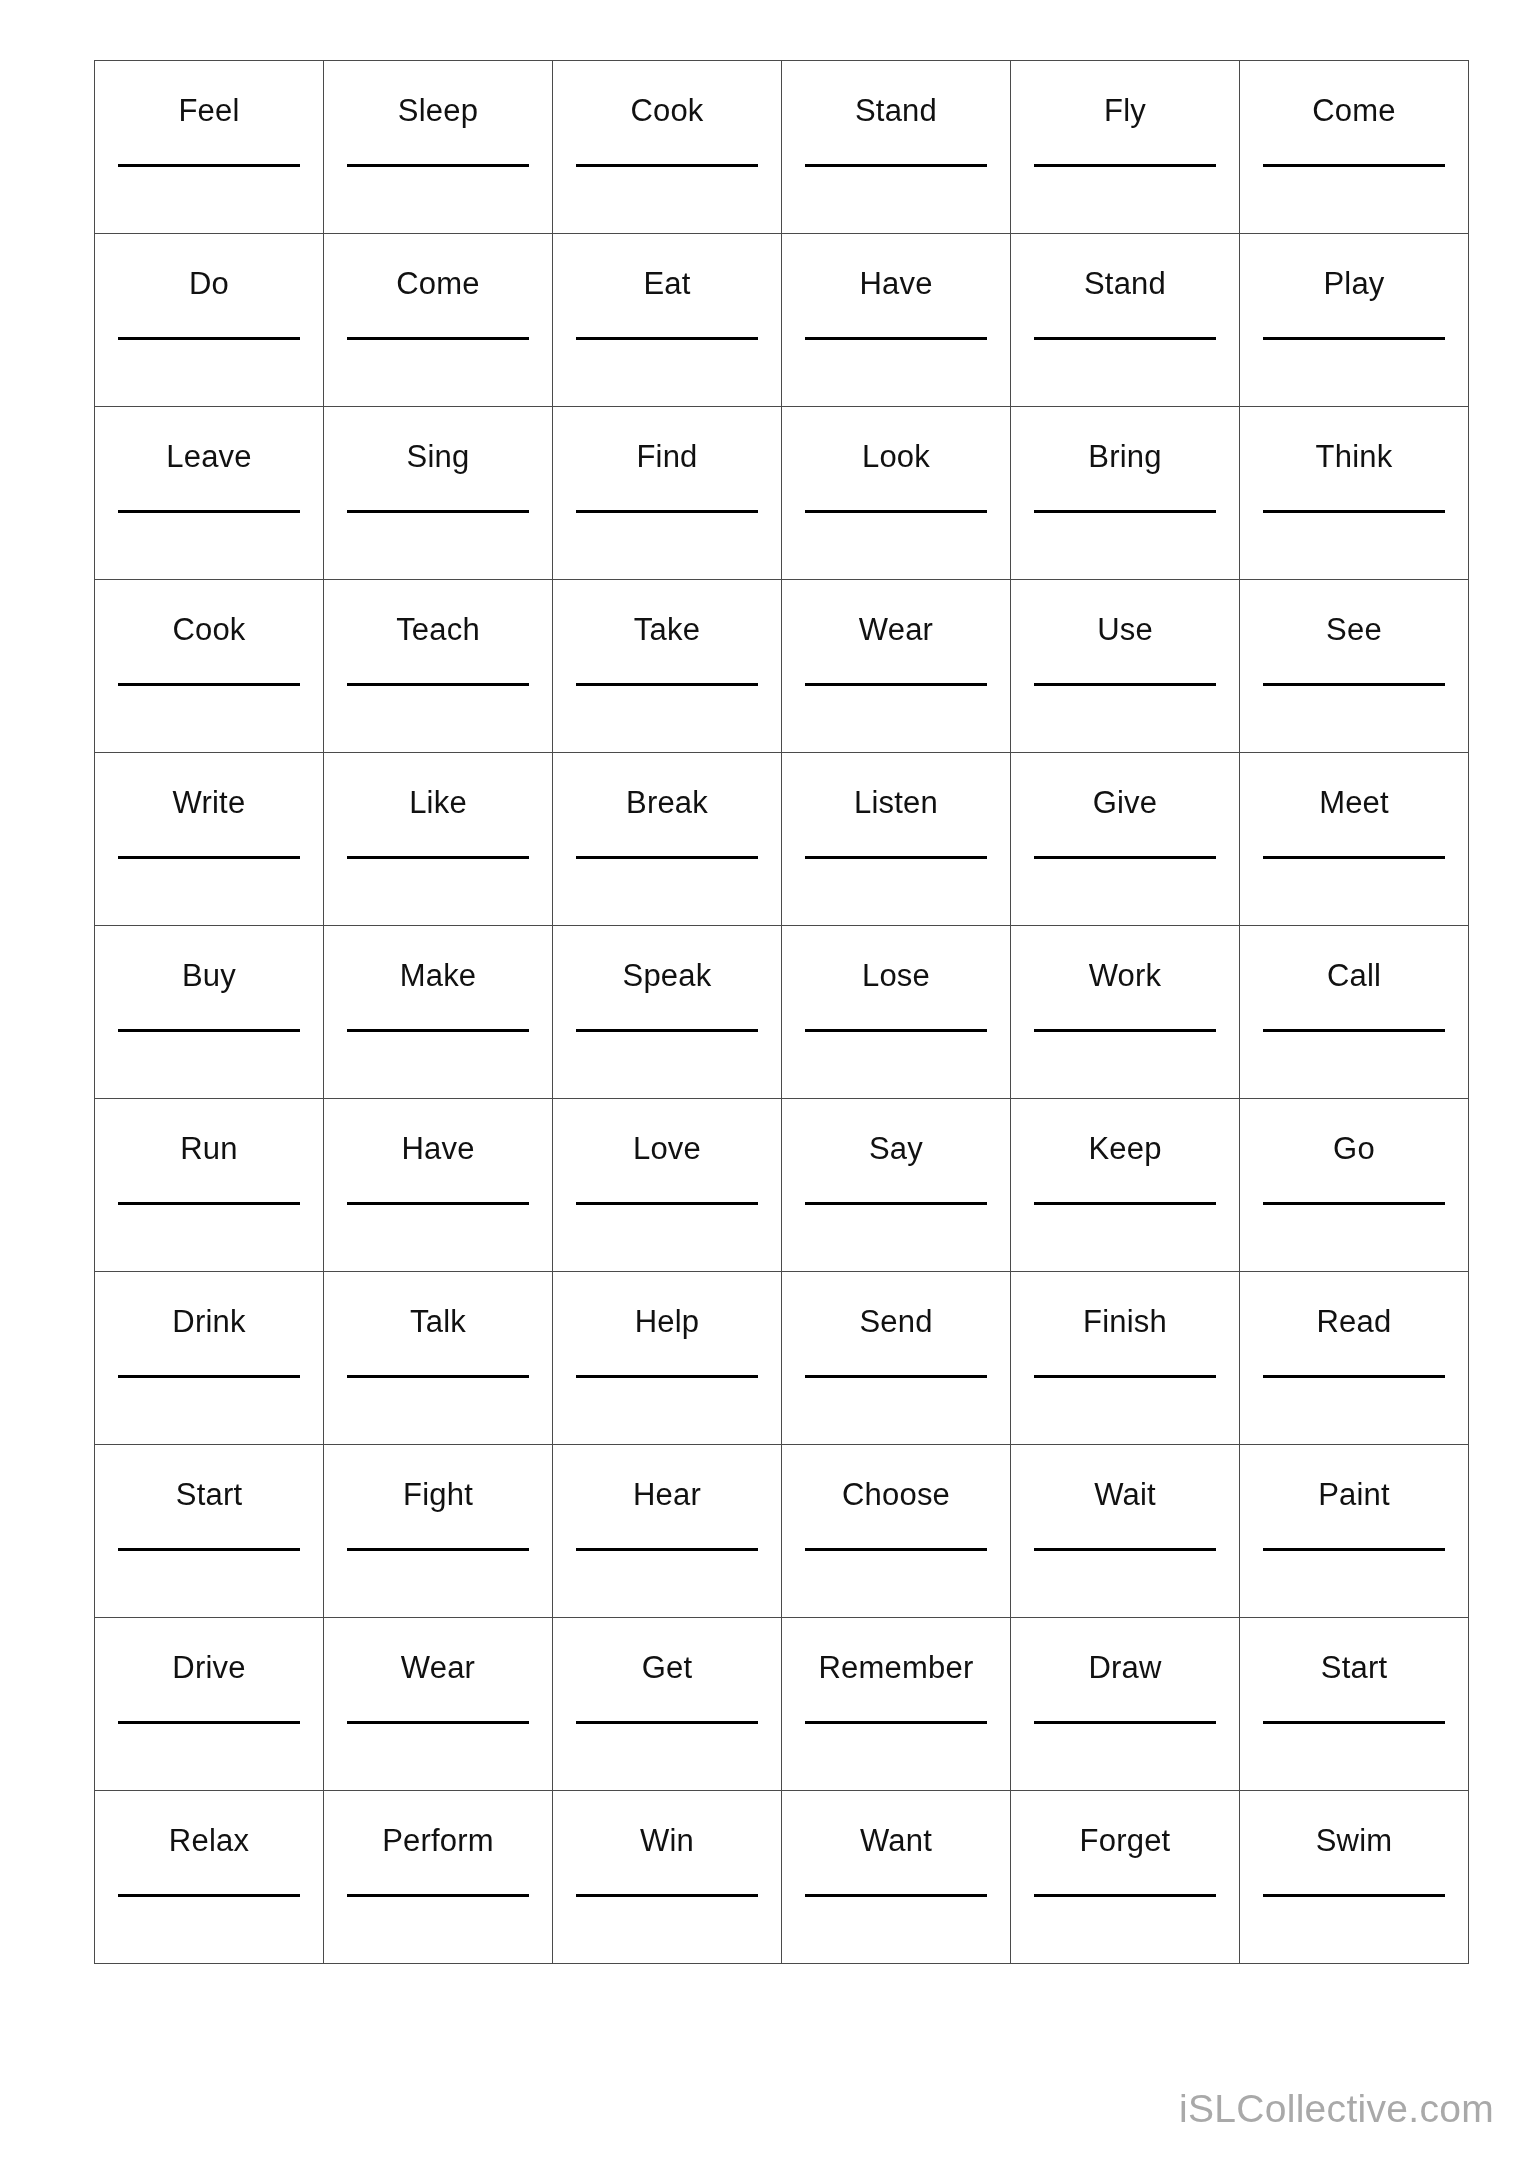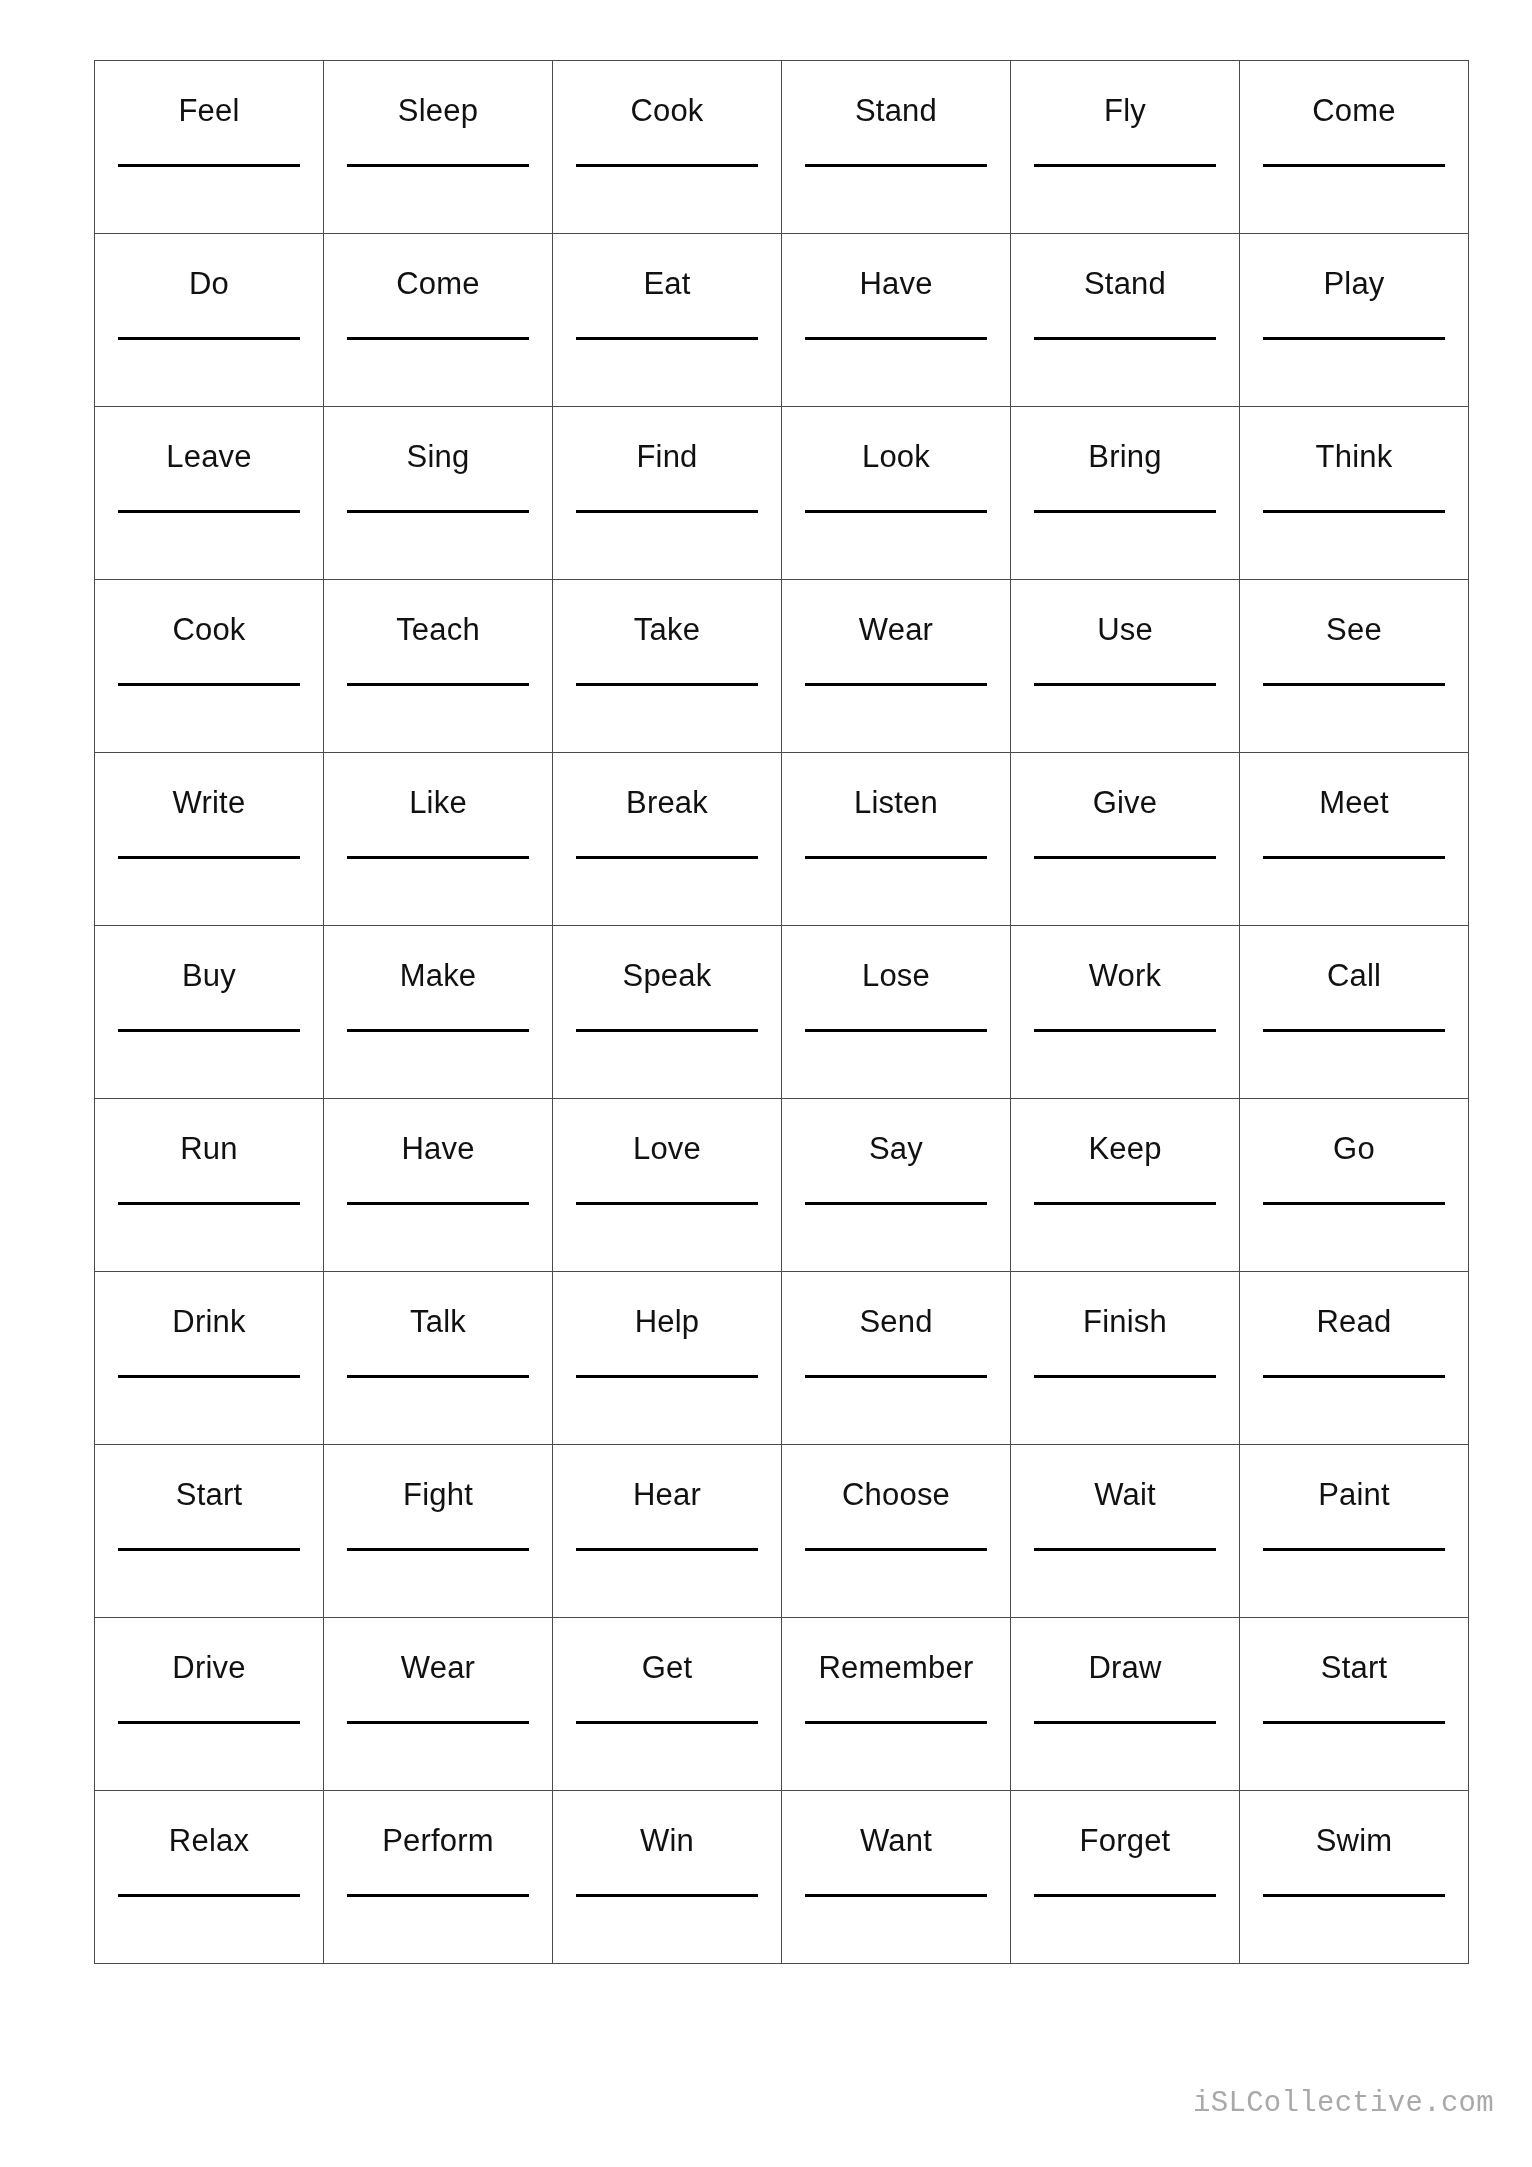--- a/index.html
+++ b/index.html
@@ -67,24 +67,24 @@
     margin-top: 38px;
     width: 80%;
     height: 0;
     border-bottom: 3.5px solid #000000;
   }
 
   .watermark {
     position: absolute;
     right: 38px;
     top: 2087px;
-    font-size: 29px;
+    font-size: 39px;
     color: #a9a9a9;
     letter-spacing: 0.3px;
-    font-family: Liberation Mono, monospace;
+    font-family: Liberation Sans, sans-serif;
     white-space: nowrap;
   }
 </style>
 </head>
 <body>
 
 <div class="sheet">
   <table class="verb-table">
     <tbody>
         <tr>

